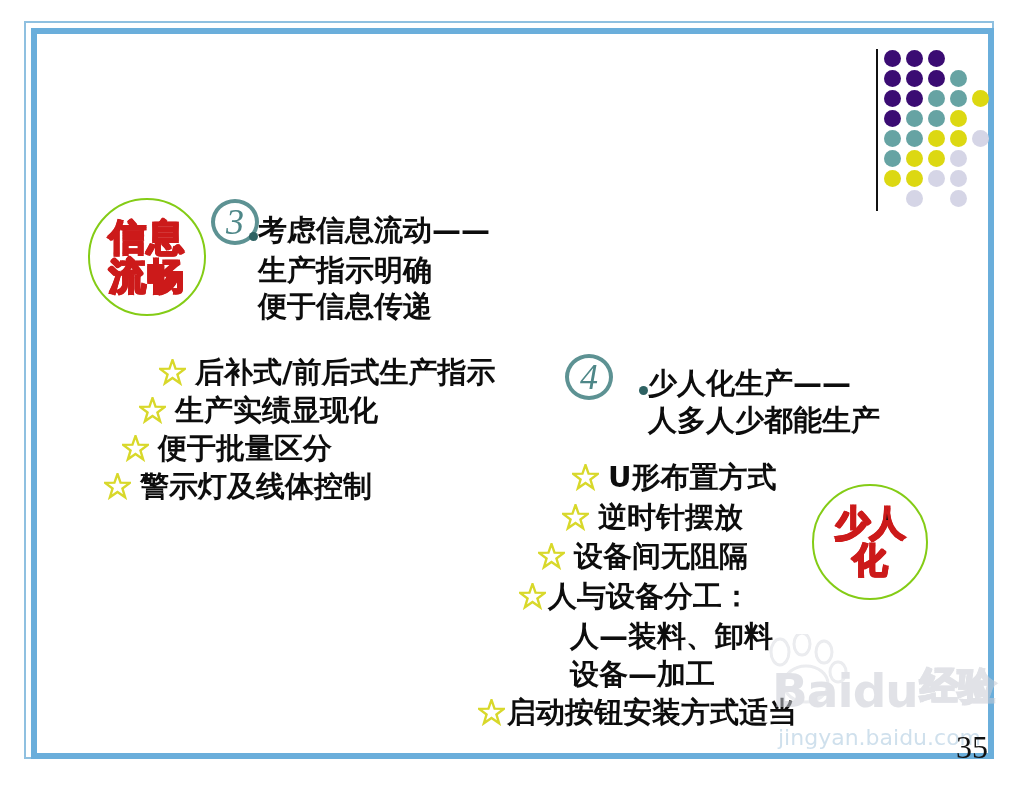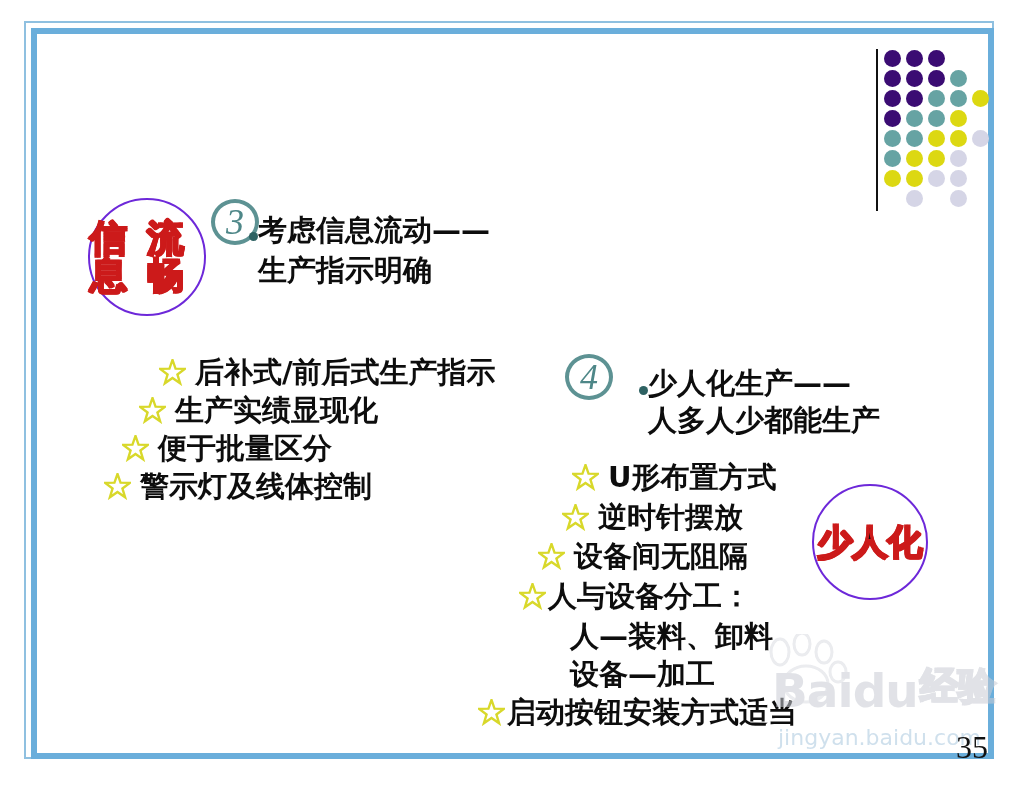--- a/index.html
+++ b/index.html
@@ -48,34 +48,35 @@
   .vrule{
     position:absolute;
     left:876px;top:49px;
     width:0;height:162px;
     border-left:2px solid #111111;
   }
 
   
   .seal{
     position:absolute;
-    border:2px solid #6d28d9;
+    border:2px solid #84cc16;
     border-radius:50%;
     box-sizing:border-box;
     display:flex;
-    flex-direction:row;
+    flex-direction:column;
     align-items:center;
     justify-content:center;
     color:#ffffff;
     font-weight:700;
     line-height:1.0;
     -webkit-text-stroke:2px #cc1a1a;
     text-shadow:
       -1px -1px 0 #cc1a1a, 1px -1px 0 #cc1a1a,
       -1px  1px 0 #cc1a1a, 1px  1px 0 #cc1a1a;
+    text-align: right;
   }
   .seal-info{
     left:88px;top:198px;
     width:118px;height:118px;
     font-size:37px;
     letter-spacing:1px;
   }
   .seal-info .seal-line{display:block;margin:1px 0;}
   .seal-few{
     left:812px;top:484px;
@@ -244,20 +245,21 @@
   <div class="seal seal-info cjk">
     <span class="seal-line">信息</span>
     <span class="seal-line">流畅</span>
   </div>
 
   <div class="circle-num" style="left:211px;top:199px;">3</div>
   <div class="circle-dot" style="left:249px;top:232px;"></div>
 
   <div class="head-line cjk" style="left:258px;top:210px;">考虑信息流动——</div>
   <div class="head-line cjk" style="left:258px;top:250px;">生产指示明确</div>
+  <div class="head-line cjk" style="left:258px;top:286px;">便于信息传递</div>
 
   <div class="bullet-row" style="left:159px;top:354px;">
     <span class="star"><svg viewBox="0 0 24 24" width="100%" height="100%">
           <polygon points="12.00,0.80 14.70,8.58 22.94,8.75 16.37,13.72 18.76,21.60 12.00,16.90 5.24,21.60 7.63,13.72 1.06,8.75 9.30,8.58" fill="none" stroke="#d8d82a" stroke-width="2.1" stroke-linejoin="miter"></polygon>
         </svg></span>
     <span class="btxt cjk">后补式/前后式生产指示</span>
   </div>
   <div class="bullet-row" style="left:122px;top:430px;">
     <span class="star"><svg viewBox="0 0 24 24" width="100%" height="100%">
           <polygon points="12.00,0.80 14.70,8.58 22.94,8.75 16.37,13.72 18.76,21.60 12.00,16.90 5.24,21.60 7.63,13.72 1.06,8.75 9.30,8.58" fill="none" stroke="#d8d82a" stroke-width="2.1" stroke-linejoin="miter"></polygon>

